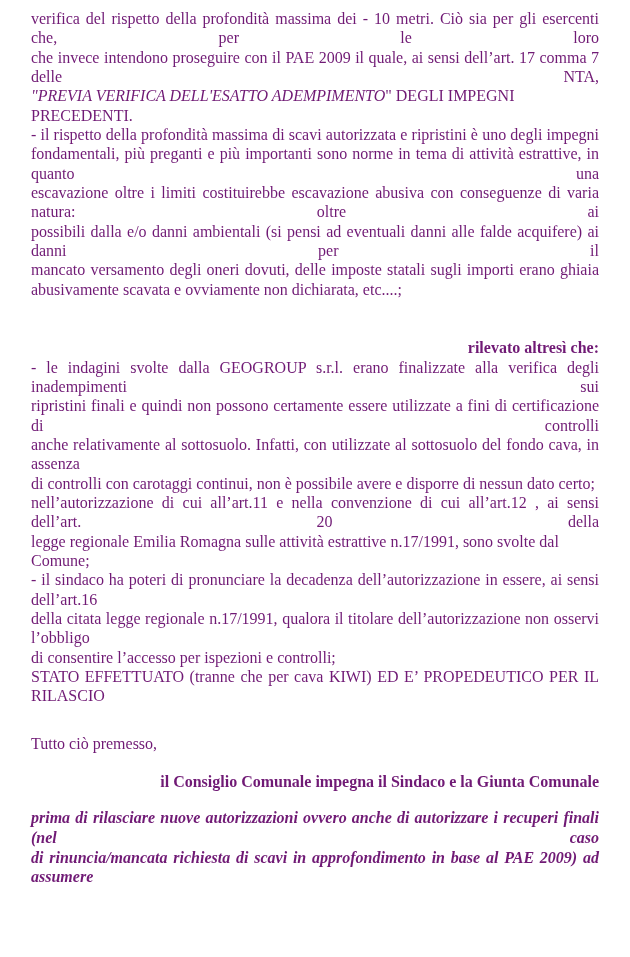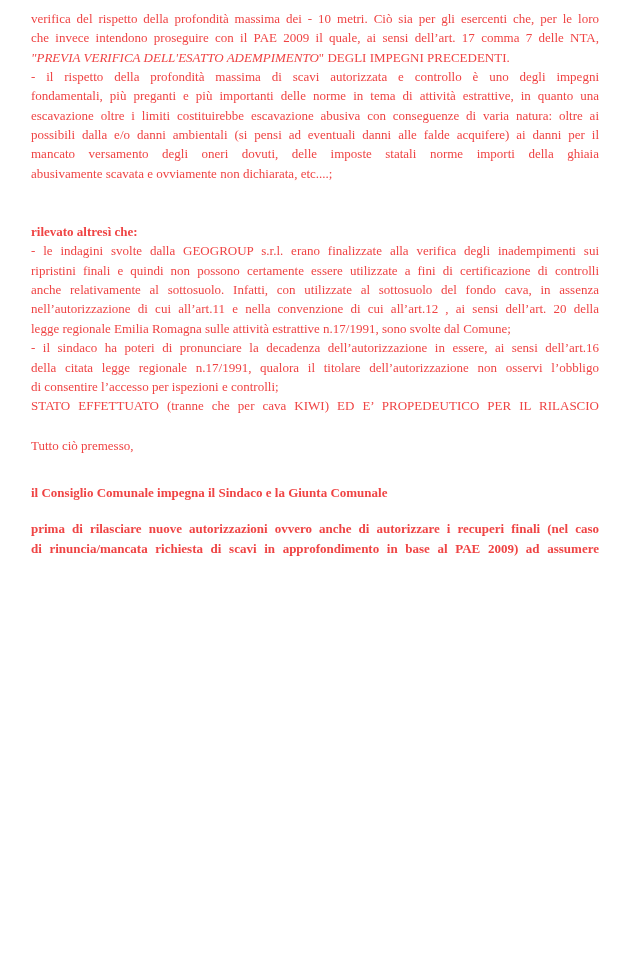--- a/index.html
+++ b/index.html
@@ -1,70 +1,71 @@
 <!DOCTYPE html>
 <html><head>
 <meta charset="utf-8">
 <style>
   html, body { margin: 0; padding: 0; background: #ffffff; }
   body { width: 630px; height: 957px; overflow: hidden; position: relative; }
   .page {
     position: absolute; left: 31px; top: 9px; width: 568px;
-    font-family: "Liberation Serif", serif; font-size: 13px; line-height: 19.35px; color: #ef4444;
+    font-family: "Liberation Serif", serif; font-size: 16px; line-height: 19.35px; color: #701a75;
   }
   .j { text-align: justify; text-align-last: justify; }
-  .center { text-align: left; }
+  .center { text-align: right; }
   .bold { font-weight: bold; }
   .it { font-style: italic; }
   .gap2 { height: 20px; }
 </style>
 </head>
 <body>
 
 <div class="page">
 
   <div>
     <div class="j">verifica del rispetto della profondità massima dei - 10 metri. Ciò sia per gli esercenti che, per le loro</div>
     <div class="j">che invece intendono proseguire con il PAE 2009 il quale, ai sensi dell’art. 17 comma 7 delle NTA,</div>
     <div><span class="it">"PREVIA VERIFICA DELL'ESATTO ADEMPIMENTO</span><span>" DEGLI IMPEGNI PRECEDENTI.</span></div>
   </div>
 
   <div>
-    <div class="j">- il rispetto della profondità massima di scavi autorizzata e controllo è uno degli impegni</div>
-    <div class="j">fondamentali, più preganti e  più importanti  delle norme in tema di attività estrattive, in quanto una</div>
+    <div class="j">- il rispetto della profondità massima di scavi autorizzata e ripristini è uno degli impegni</div>
+    <div class="j">fondamentali, più preganti e  più importanti  sono norme in tema di attività estrattive, in quanto una</div>
     <div class="j">escavazione oltre i limiti costituirebbe escavazione abusiva con conseguenze di varia natura: oltre ai</div>
     <div class="j">possibili dalla e/o danni ambientali (si pensi ad eventuali danni alle falde acquifere) ai danni per il</div>
-    <div class="j">mancato versamento degli oneri dovuti, delle imposte statali norme importi della ghiaia</div>
+    <div class="j">mancato versamento degli oneri dovuti, delle imposte statali sugli importi erano ghiaia</div>
     <div>abusivamente scavata e ovviamente non dichiarata, etc....;</div>
   </div>
 
   <div class="gap2"></div>
   <div class="center bold" style="margin-top:19px;">rilevato altresì che:</div>
 
   <div>
     <div class="j">- le indagini svolte dalla GEOGROUP s.r.l. erano finalizzate alla verifica degli inadempimenti sui</div>
     <div class="j">ripristini finali e quindi non possono certamente essere utilizzate a fini di certificazione di controlli</div>
     <div class="j">anche relativamente al sottosuolo. Infatti, con utilizzate al sottosuolo del fondo cava, in assenza</div>
+    <div>di controlli con carotaggi continui, non è possibile avere e disporre di nessun dato certo;</div>
   </div>
   <div>
     <div class="j">nell’autorizzazione di cui all’art.11 e nella convenzione di cui all’art.12 , ai sensi dell’art. 20 della</div>
     <div>legge regionale Emilia Romagna sulle attività estrattive n.17/1991, sono svolte dal Comune;</div>
   </div>
   <div>
     <div class="j">- il sindaco ha poteri di pronunciare la decadenza dell’autorizzazione in essere, ai sensi dell’art.16</div>
     <div class="j">della citata legge regionale n.17/1991, qualora il titolare dell’autorizzazione non osservi l’obbligo</div>
     <div>di consentire l’accesso per ispezioni e controlli;</div>
   </div>
   <div>
     <div class="j">STATO EFFETTUATO (tranne che per cava KIWI) ED E’ PROPEDEUTICO PER IL RILASCIO</div>
   </div>
 
-  <div style="margin-top:20px;">Tutto ciò premesso,</div>
+  <div style="margin-top:28px;">Tutto ciò premesso,</div>
 
-  <div class="center bold" style="margin-top:28px;">il Consiglio Comunale impegna il Sindaco e la Giunta Comunale</div>
+  <div class="center bold" style="margin-top:19px;">il Consiglio Comunale impegna il Sindaco e la Giunta Comunale</div>
 
-  <div class="bold" style="margin-top:17px; line-height:19.6px;">
+  <div class="bold" style="margin-top:17px; line-height:19.6px;font-style:italic;">
     <div class="j">prima di rilasciare nuove autorizzazioni ovvero anche di autorizzare i recuperi finali (nel caso</div>
     <div class="j">di rinuncia/mancata richiesta di scavi in approfondimento in base al PAE 2009) ad assumere</div>
 
   </div>
 
 </div>
 
 </body></html>

